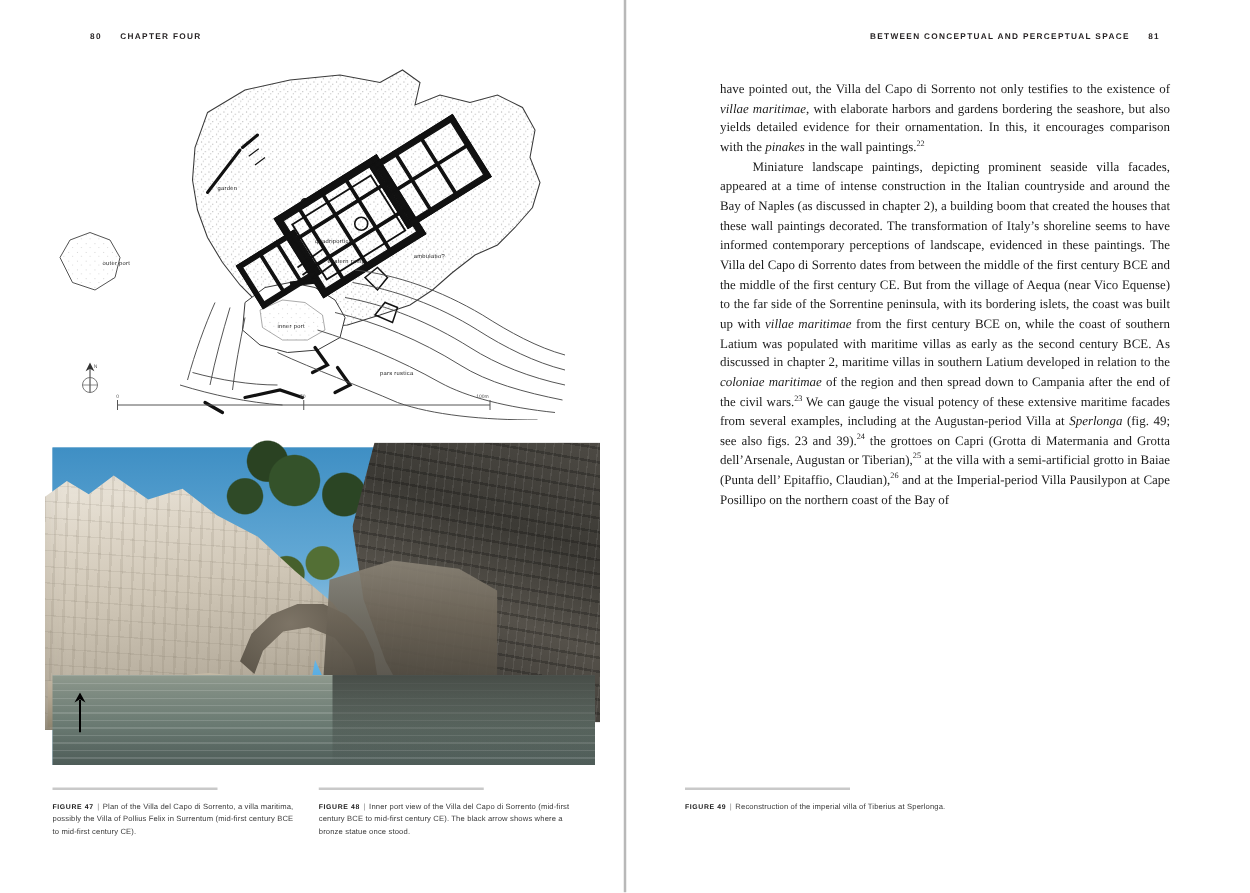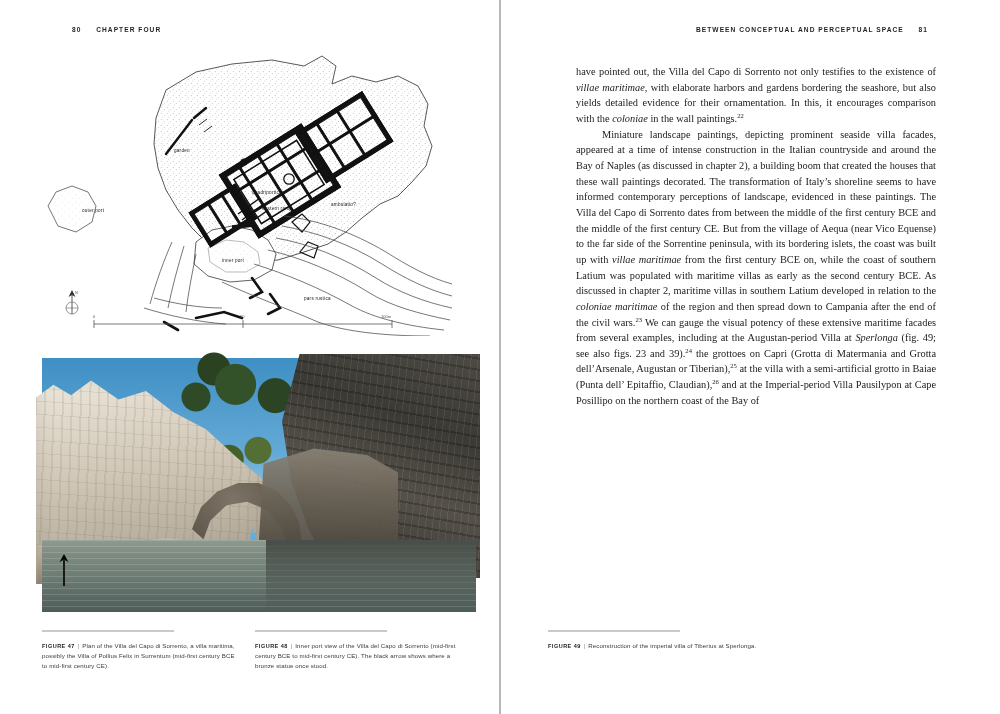--- a/index.html
+++ b/index.html
@@ -359,21 +359,21 @@
   <div class="page page-right">
 
     <div class="runhead right">
       <span>BETWEEN CONCEPTUAL AND PERCEPTUAL SPACE</span>
       <span class="sep"></span>
       <span class="folio">81</span>
     </div>
 
     <div class="bodycol">
       <p class="para">
-        <span>have pointed out, the Villa del Capo di Sorrento not only testifies to the existence of <i>villae maritimae</i>, with elaborate harbors and gardens bordering the seashore, but also yields detailed evidence for their ornamentation. In this, it encourages comparison with the <i>coloniae</i> in the wall paintings.</span><sup>22</sup>
+        <span>have pointed out, the Villa del Capo di Sorrento not only testifies to the existence of <i>villae maritimae</i>, with elaborate harbors and gardens bordering the seashore, but also yields detailed evidence for their ornamentation. In this, it encourages comparison with the <i>pinakes</i> in the wall paintings.</span><sup>22</sup>
       </p>
       <p class="para indent">
         Miniature landscape paintings, depicting prominent seaside villa facades, appeared at a time of intense construction in the Italian countryside and around the Bay of Naples (as discussed in chapter 2), a building boom that created the houses that these wall paintings decorated. The transformation of Italy’s shoreline seems to have informed contemporary perceptions of landscape, evidenced in these paintings. The Villa del Capo di Sorrento dates from between the middle of the first century BCE and the middle of the first century CE. But from the village of Aequa (near Vico Equense) to the far side of the Sorrentine peninsula, with its bordering islets, the coast was built up with <i>villae maritimae</i> from the first century BCE on, while the coast of southern Latium was populated with maritime villas as early as the second century BCE. As discussed in chapter 2, maritime villas in southern Latium developed in relation to the <i>coloniae maritimae</i> of the region and then spread down to Campania after the end of the civil wars.<sup>23</sup> We can gauge the visual potency of these extensive maritime facades from several examples, including at the Augustan-period Villa at <i>Sperlonga</i> (fig. 49; see also figs. 23 and 39).<sup>24</sup> the grottoes on Capri (Grotta di Matermania and Grotta dell’Arsenale, Augustan or Tiberian),<sup>25</sup> at the villa with a semi-artificial grotto in Baiae (Punta dell’ Epitaffio, Claudian),<sup>26</sup> and at the Imperial-period Villa Pausilypon at Cape Posillipo on the northern coast of the Bay of
       </p>
     </div>
 
     <div class="capRule" style="left:48px; top:630px; width:132px;"></div>
     <div class="caption" style="left:48px; top:641px; width:330px;">
       <span class="fignum">FIGURE 49</span>
       <span class="bar">|</span>

